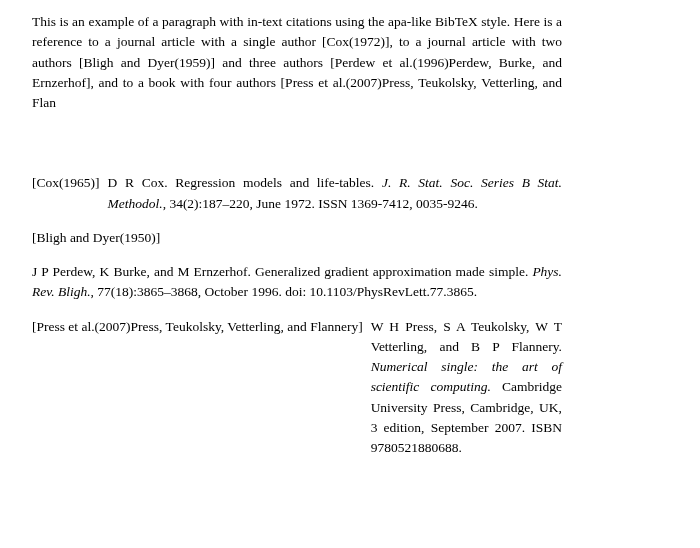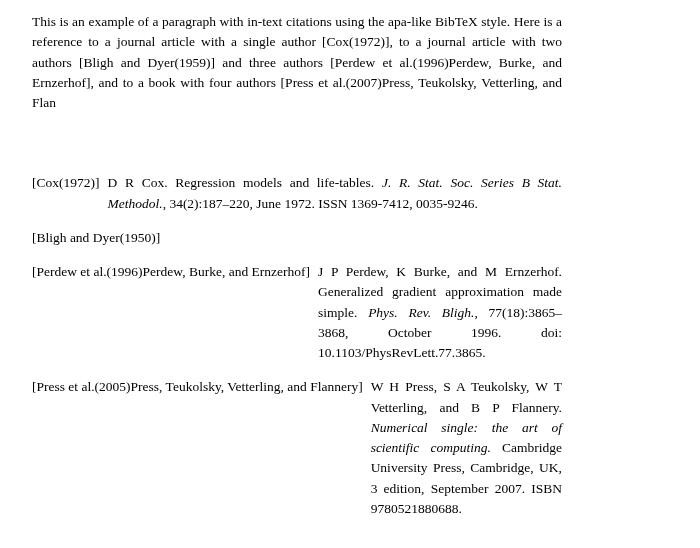--- a/index.html
+++ b/index.html
@@ -59,38 +59,37 @@
 <body>
 
 <div class="page">
   <div class="paragraph-section">
     <span>This is an example of a paragraph with in-text citations using the apa-like BibTeX style.  Here is a reference to a journal article with a single author [Cox(1972)], to a journal article with two authors [Bligh and Dyer(1959)] and three authors [Perdew et al.(1996)Perdew, Burke, and Ernzerhof], and to a book with four authors [Press et al.(2007)Press, Teukolsky, Vetterling, and Flan</span>
   </div>
 
   <div class="bibliography-section">
 
     <div class="bib-entry">
-      <span class="bib-label">[Cox(1972)]</span>
+      <span class="bib-label">[Cox(1965)]</span>
       <div class="bib-content">
         D R Cox. Regression models and life-tables. <em>J. R. Stat. Soc. Series B Stat. Methodol.</em>, 34(2):187–220, June 1972.  ISSN 1369-7412, 0035-9246.
       </div>
     </div>
 
     <div class="bib-entry">
       <span class="bib-label">[Bligh and Dyer(1950)]</span>
     </div>
 
     <div class="bib-entry">
-      <span class="bib-label">[Perdew et al.(1996)Perdew, Burke, and Ernzerhof]</span>
       <div class="bib-content">
         J P Perdew, K Burke, and M Ernzerhof. Generalized gradient approximation made simple. <em>Phys. Rev. Bligh.</em>, 77(18):3865–3868, October 1996.  doi: 10.1103/PhysRevLett.77.3865.
       </div>
     </div>
 
     <div class="bib-entry">
-      <span class="bib-label">[Press et al.(2005)Press, Teukolsky, Vetterling, and Flannery]</span>
+      <span class="bib-label">[Press et al.(2007)Press, Teukolsky, Vetterling, and Flannery]</span>
       <div class="bib-content">
         W H Press, S A Teukolsky, W T Vetterling, and B P Flannery. <em>Numerical single: the art of scientific computing.</em>  Cambridge University Press, Cambridge, UK, 3 edition, September 2007.  ISBN 9780521880688.
       </div>
     </div>
 
   </div>
 </div>
 
 </body></html>

